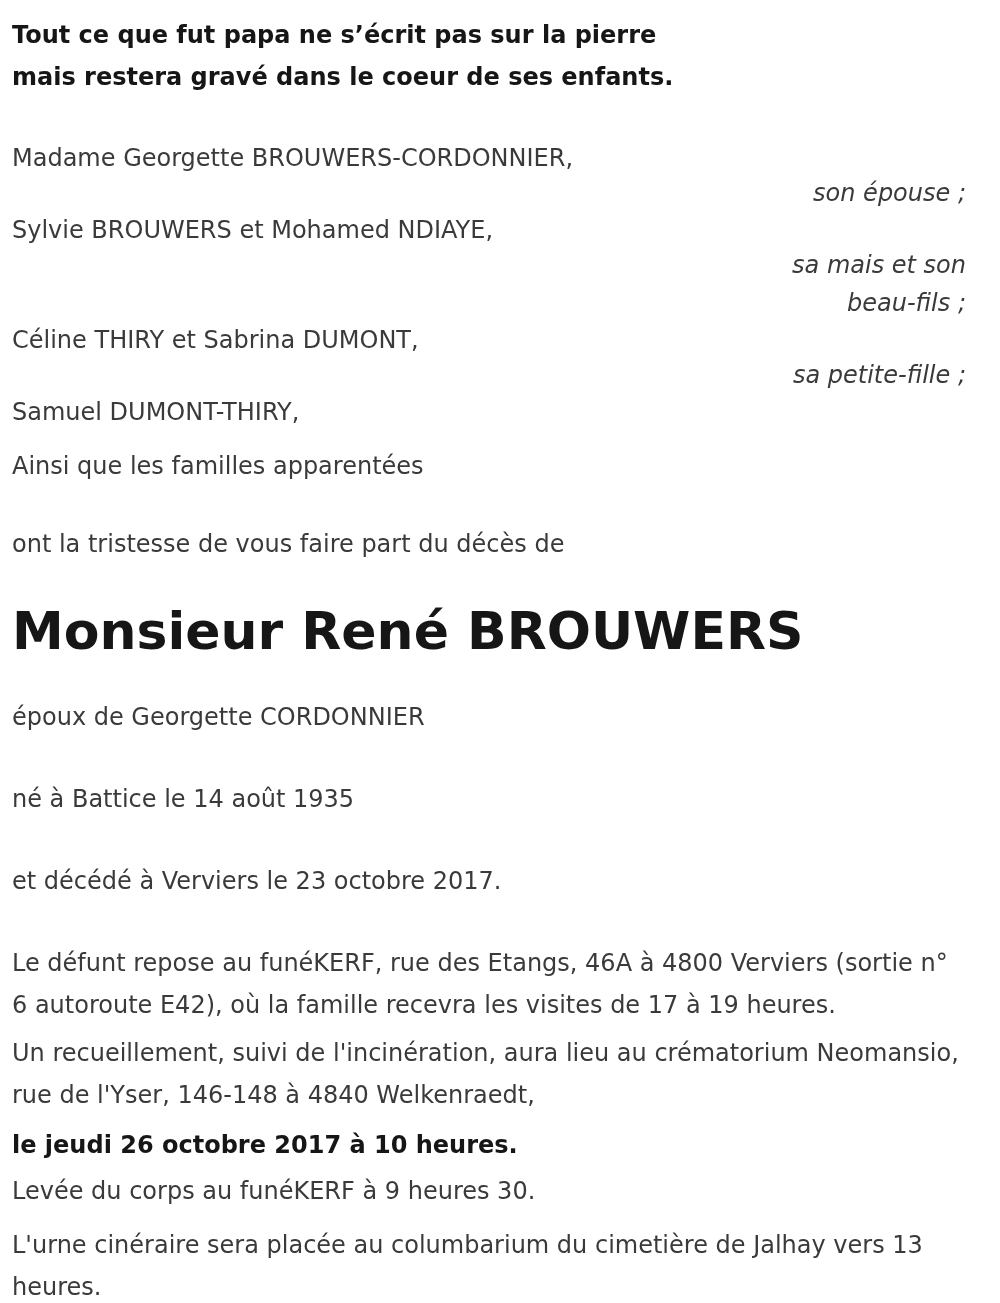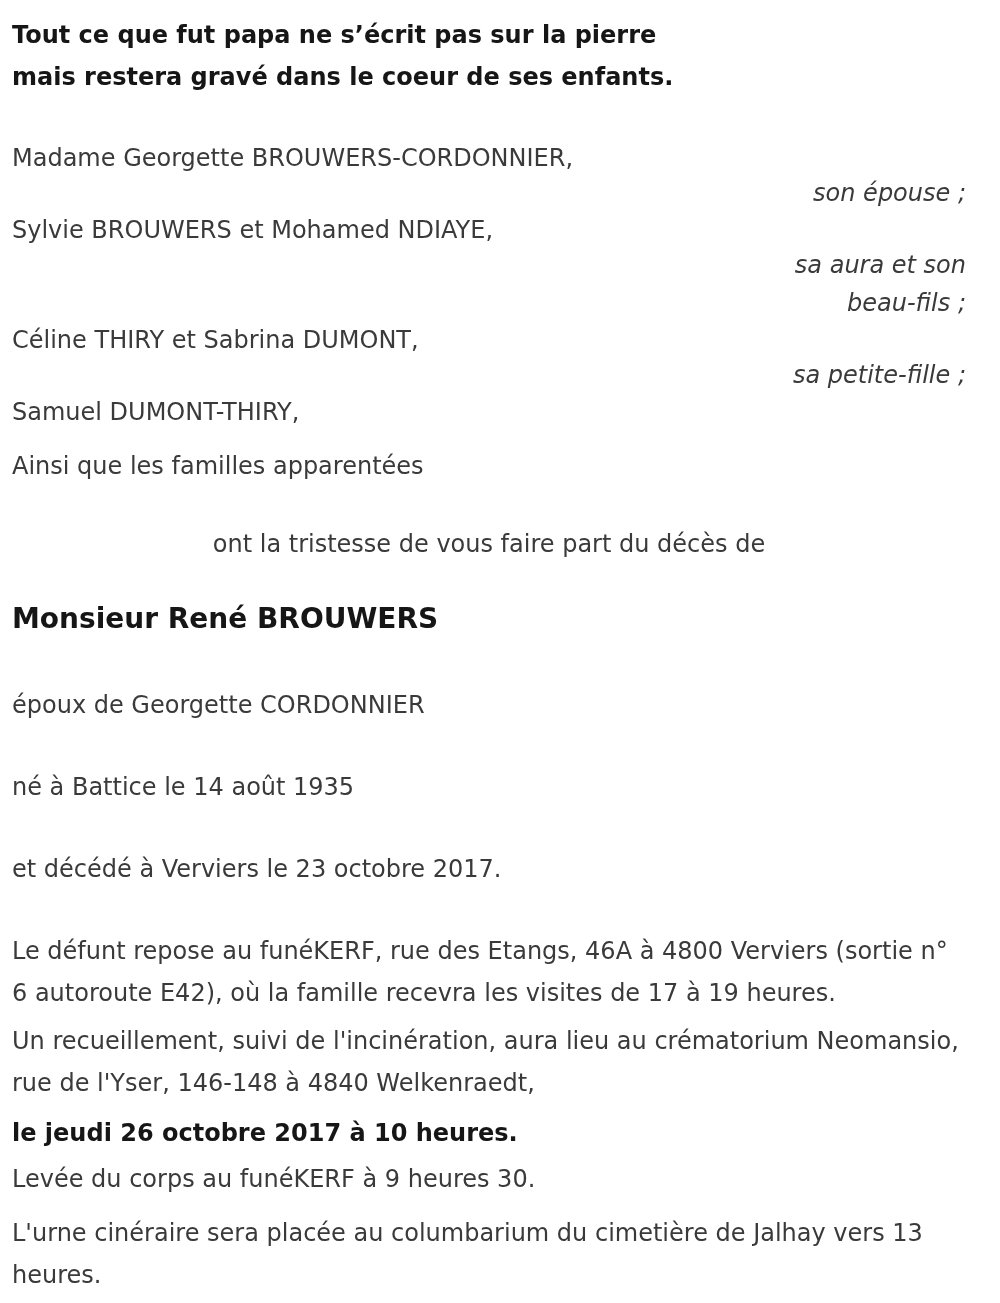--- a/index.html
+++ b/index.html
@@ -40,26 +40,25 @@
   }
   .rel-line { display: block; }
 
   .families-note {
     line-height: 42px;
     margin-top: 17px;
     margin-bottom: 36px;
   }
   .announcement {
     line-height: 42px;
-    margin-bottom: 30px;
-    text-align: center;
+    margin-bottom: 42px;
   }
 
   .deceased-name {
-    font-size: 28px;
+    font-size: 52px;
     font-weight: bold;
     color: #161616;
     line-height: 48px;
     margin: 4px 0 40px 0;
   }
 
   .spouse-line {
     line-height: 42px;
     margin-bottom: 38px;
     margin-top: 41px;
@@ -93,21 +92,21 @@
     <p class="family-name">Madame Georgette BROUWERS-CORDONNIER,</p>
     <p class="family-relation">
       <span class="rel-line">son épouse ;</span>
       <span class="rel-line"></span>
     </p>
   </div>
 
   <div class="family-entry">
     <p class="family-name">Sylvie BROUWERS et Mohamed NDIAYE,</p>
     <p class="family-relation">
-      <span class="rel-line">sa aura et son</span>
+      <span class="rel-line">sa mais et son</span>
       <span class="rel-line">beau-fils ;</span>
     </p>
   </div>
 
   <div class="family-entry">
     <p class="family-name">Céline THIRY et Sabrina DUMONT,</p>
     <p class="family-relation">
       <span class="rel-line">sa petite-fille ;</span>
       <span class="rel-line"></span>
     </p>

